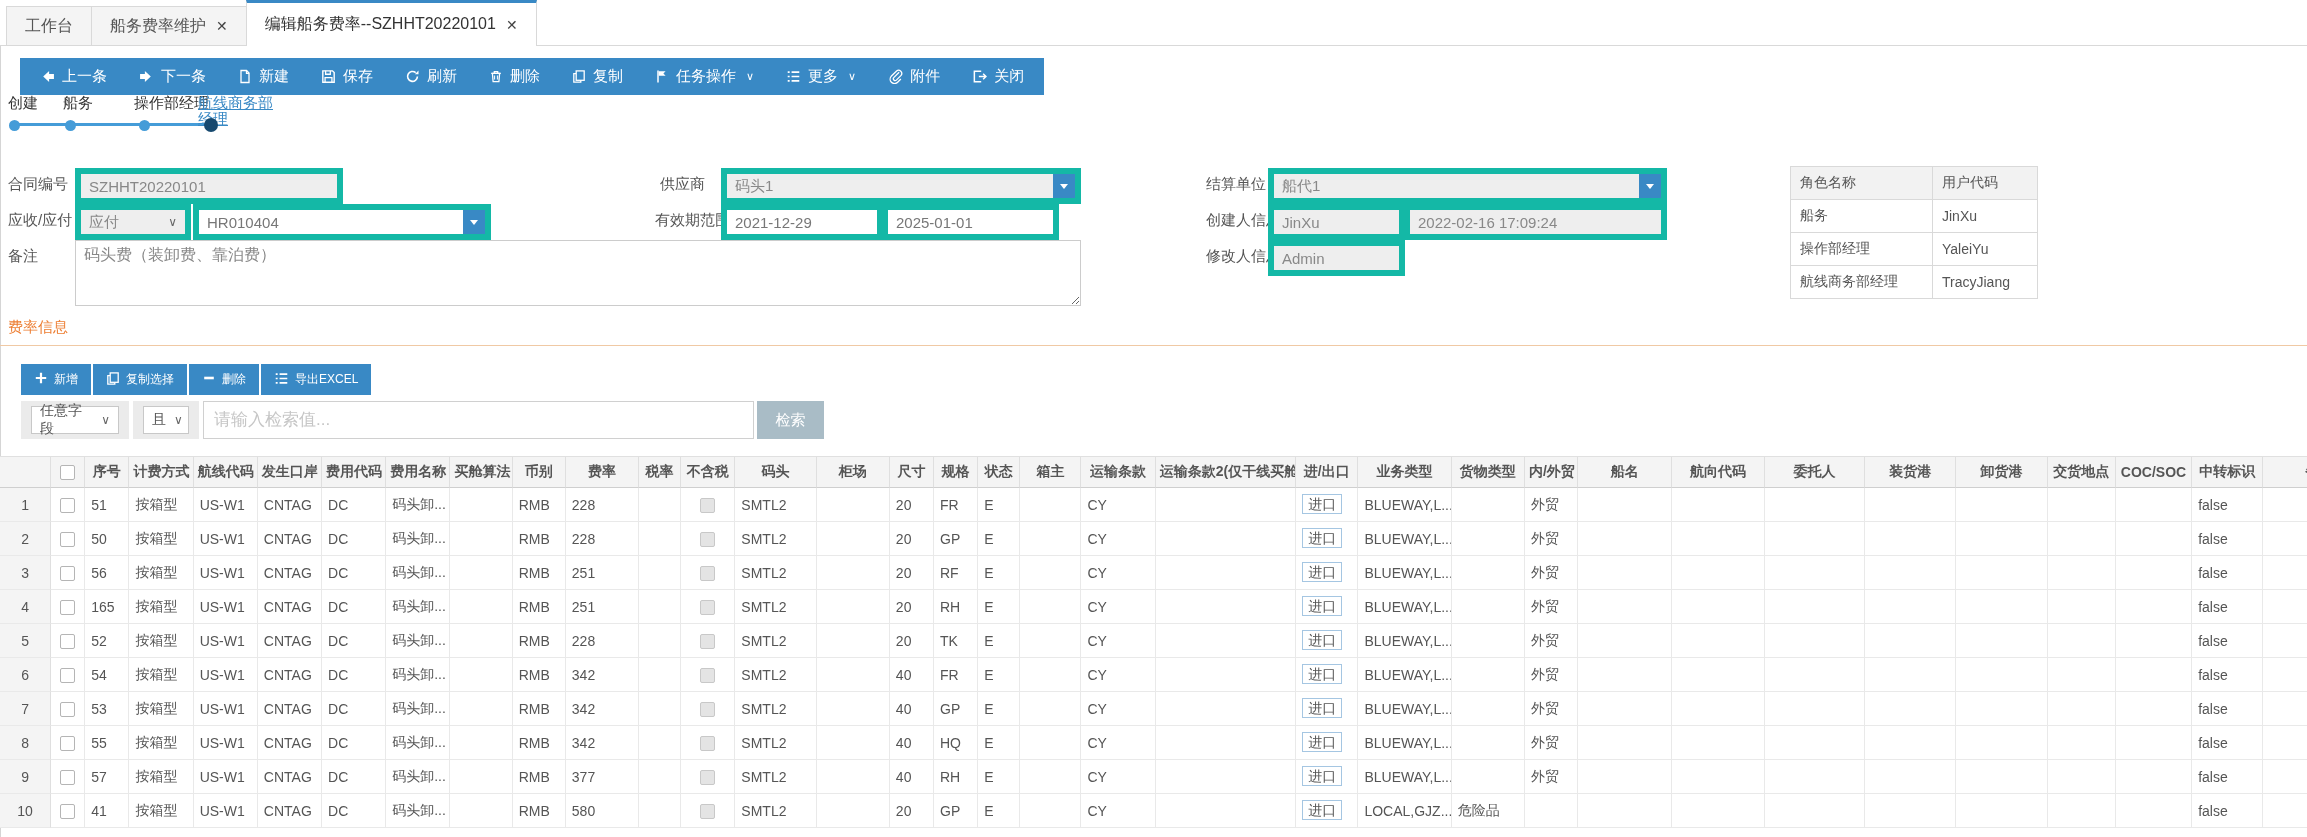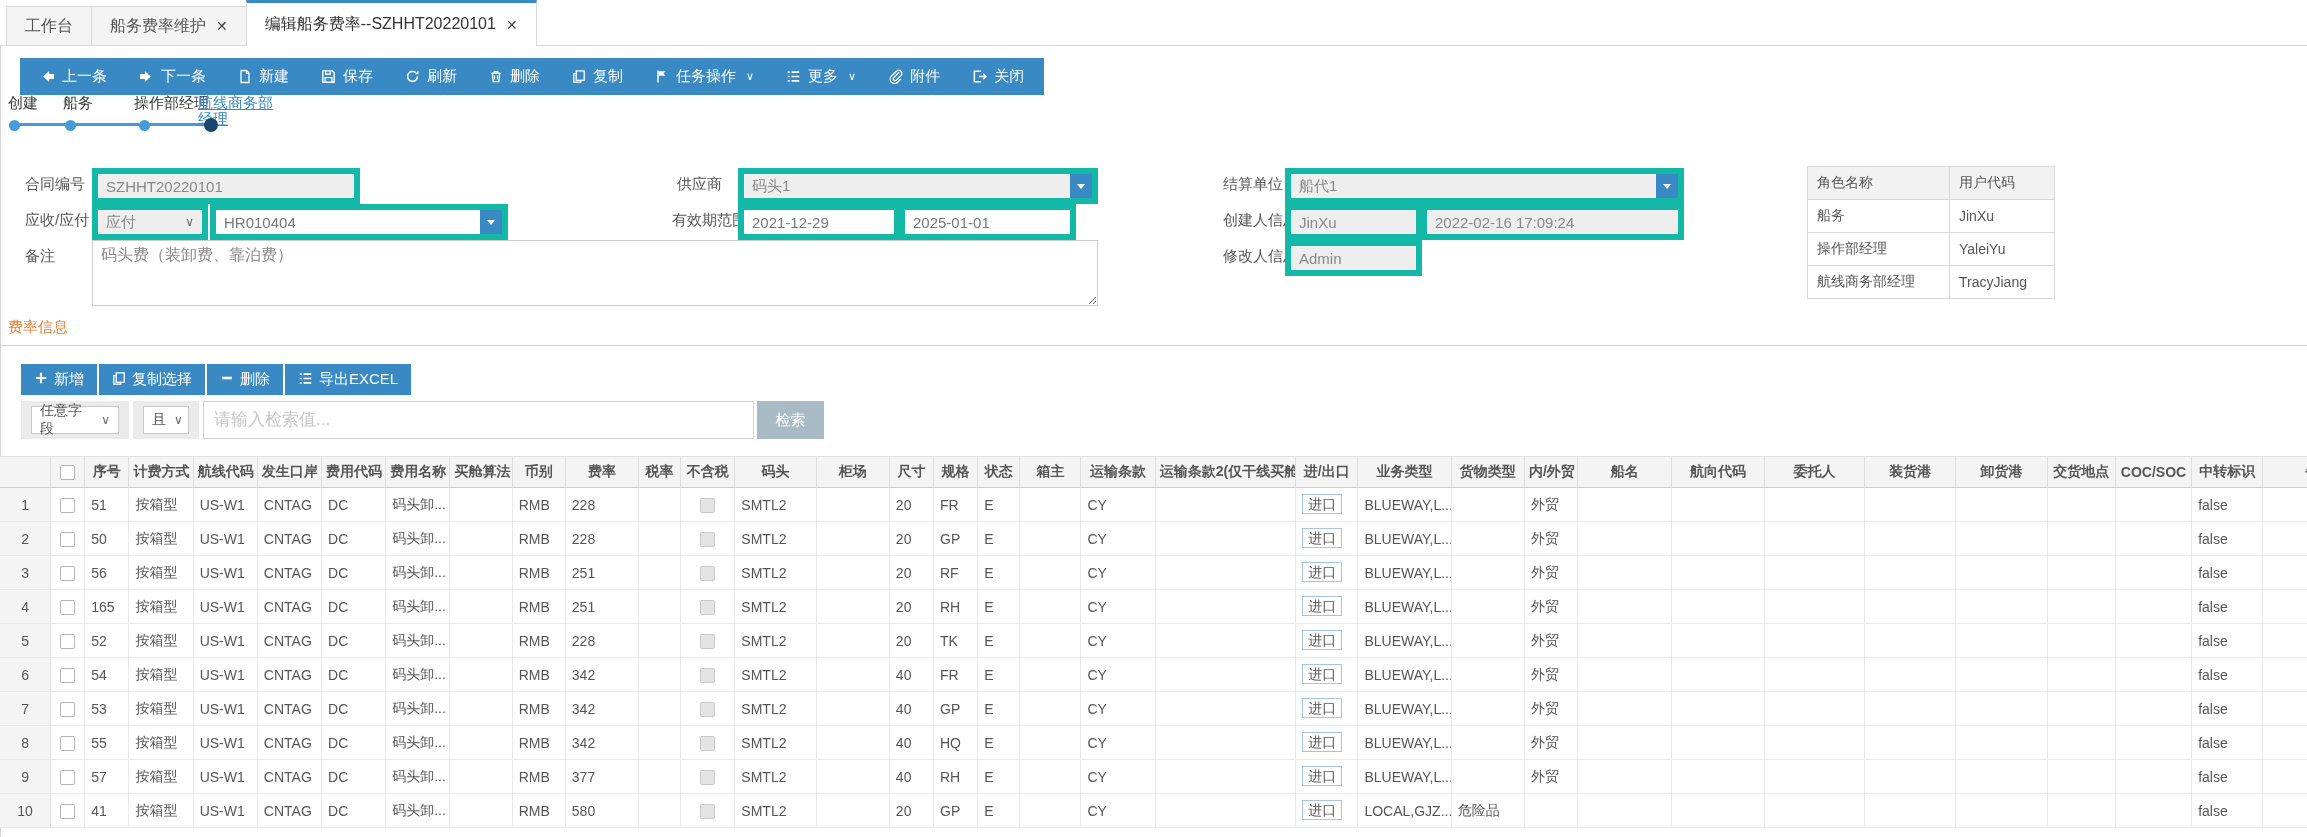--- a/index.html
+++ b/index.html
@@ -27,21 +27,21 @@
 
   
   .workflow { position:absolute; top:95px; left:0; width:420px; height:52px; }
   .wf-line { position:absolute; top:28px; left:14px; width:198px; height:3px; background:#459cd8; }
   .wf-dot { position:absolute; top:25px; width:11px; height:11px; border-radius:50%; background:#459cd8; }
   .wf-dot.current { top:23px; width:14px; height:14px; background:#17496f; }
   .wf-label { position:absolute; top:0; font-size:15px; line-height:16px; color:#333; white-space:nowrap; }
   .wf-label.current { color:#3989c5; text-decoration:underline; white-space:normal; width:86px; }
 
   
-  .form-area { position:absolute; top:164px; left:17px; right:0; height:152px; }
+  .form-area { position:absolute; top:164px; left:0; right:0; height:152px; }
   .flabel { position:absolute; font-size:15px; color:#555; white-space:nowrap; }
   .finput { position:absolute; height:36px; border:6px solid #14b8a6; background:#eee; color:#888;
     font-size:15px; padding:4px 8px; display:flex; align-items:center; white-space:nowrap; overflow:hidden; }
   .finput.white { background:#fff; color:#777; }
   .finput.with-btn { padding-right:28px; }
   .dd { position:absolute; right:0; top:-1px; bottom:-1px; width:22px; background:#3989c5;
     display:flex; align-items:center; justify-content:center; cursor:pointer; }
   .dd i { width:0; height:0; border:4px solid transparent; border-top:5px solid #fff; margin-top:5px; }
   .sel-caret { margin-left:auto; color:#666; font-size:12px; }
   .fremark { position:absolute; left:75px; top:76px; width:1006px; height:66px; border:1px solid #ccc;
@@ -52,21 +52,21 @@
   .roles { position:absolute; left:1790px; top:2px; border-collapse:collapse; }
   .roles th, .roles td { border:1px solid #d9d9d9; font-size:14px; color:#555; padding:7px 9px;
     text-align:left; font-weight:normal; white-space:nowrap; }
   .roles th { background:#f2f2f2; }
 
   
   .section-title { position:absolute; top:318px; left:8px; font-size:15px; color:#ed7d31; }
   .section-underline { position:absolute; top:345px; left:0; right:0; border-top:1px solid #f0c9a4; }
   .action-bar { position:absolute; top:364px; left:21px; display:flex; }
   .abtn { display:flex; align-items:center; gap:6px; height:31px; padding:0 13px; background:#3989c5;
-    color:#fff; font-size:15px; margin-right:2px; cursor:pointer; white-space:nowrap; }
+    color:#fff; font-size:12px; margin-right:2px; cursor:pointer; white-space:nowrap; }
 
   .search-bar { position:absolute; top:401px; left:21px; display:flex; align-items:center; }
   .fwrap { background:#ebebeb; height:38px; display:flex; align-items:center; justify-content:center;
     padding:0 10px; margin-right:4px; }
   .sselect { background:#fff; border:1px solid #c8c8c8; height:28px; display:flex; align-items:center;
     padding:0 8px; font-size:14px; color:#555; cursor:pointer; }
   .sselect .sel-caret { margin-left:8px; }
   .search-input { width:551px; height:38px; border:1px solid #d0d0d0; font-size:17px; padding:0 10px;
     color:#666; font-family:inherit; }
   .search-input::placeholder { color:#c6c6c6; }

